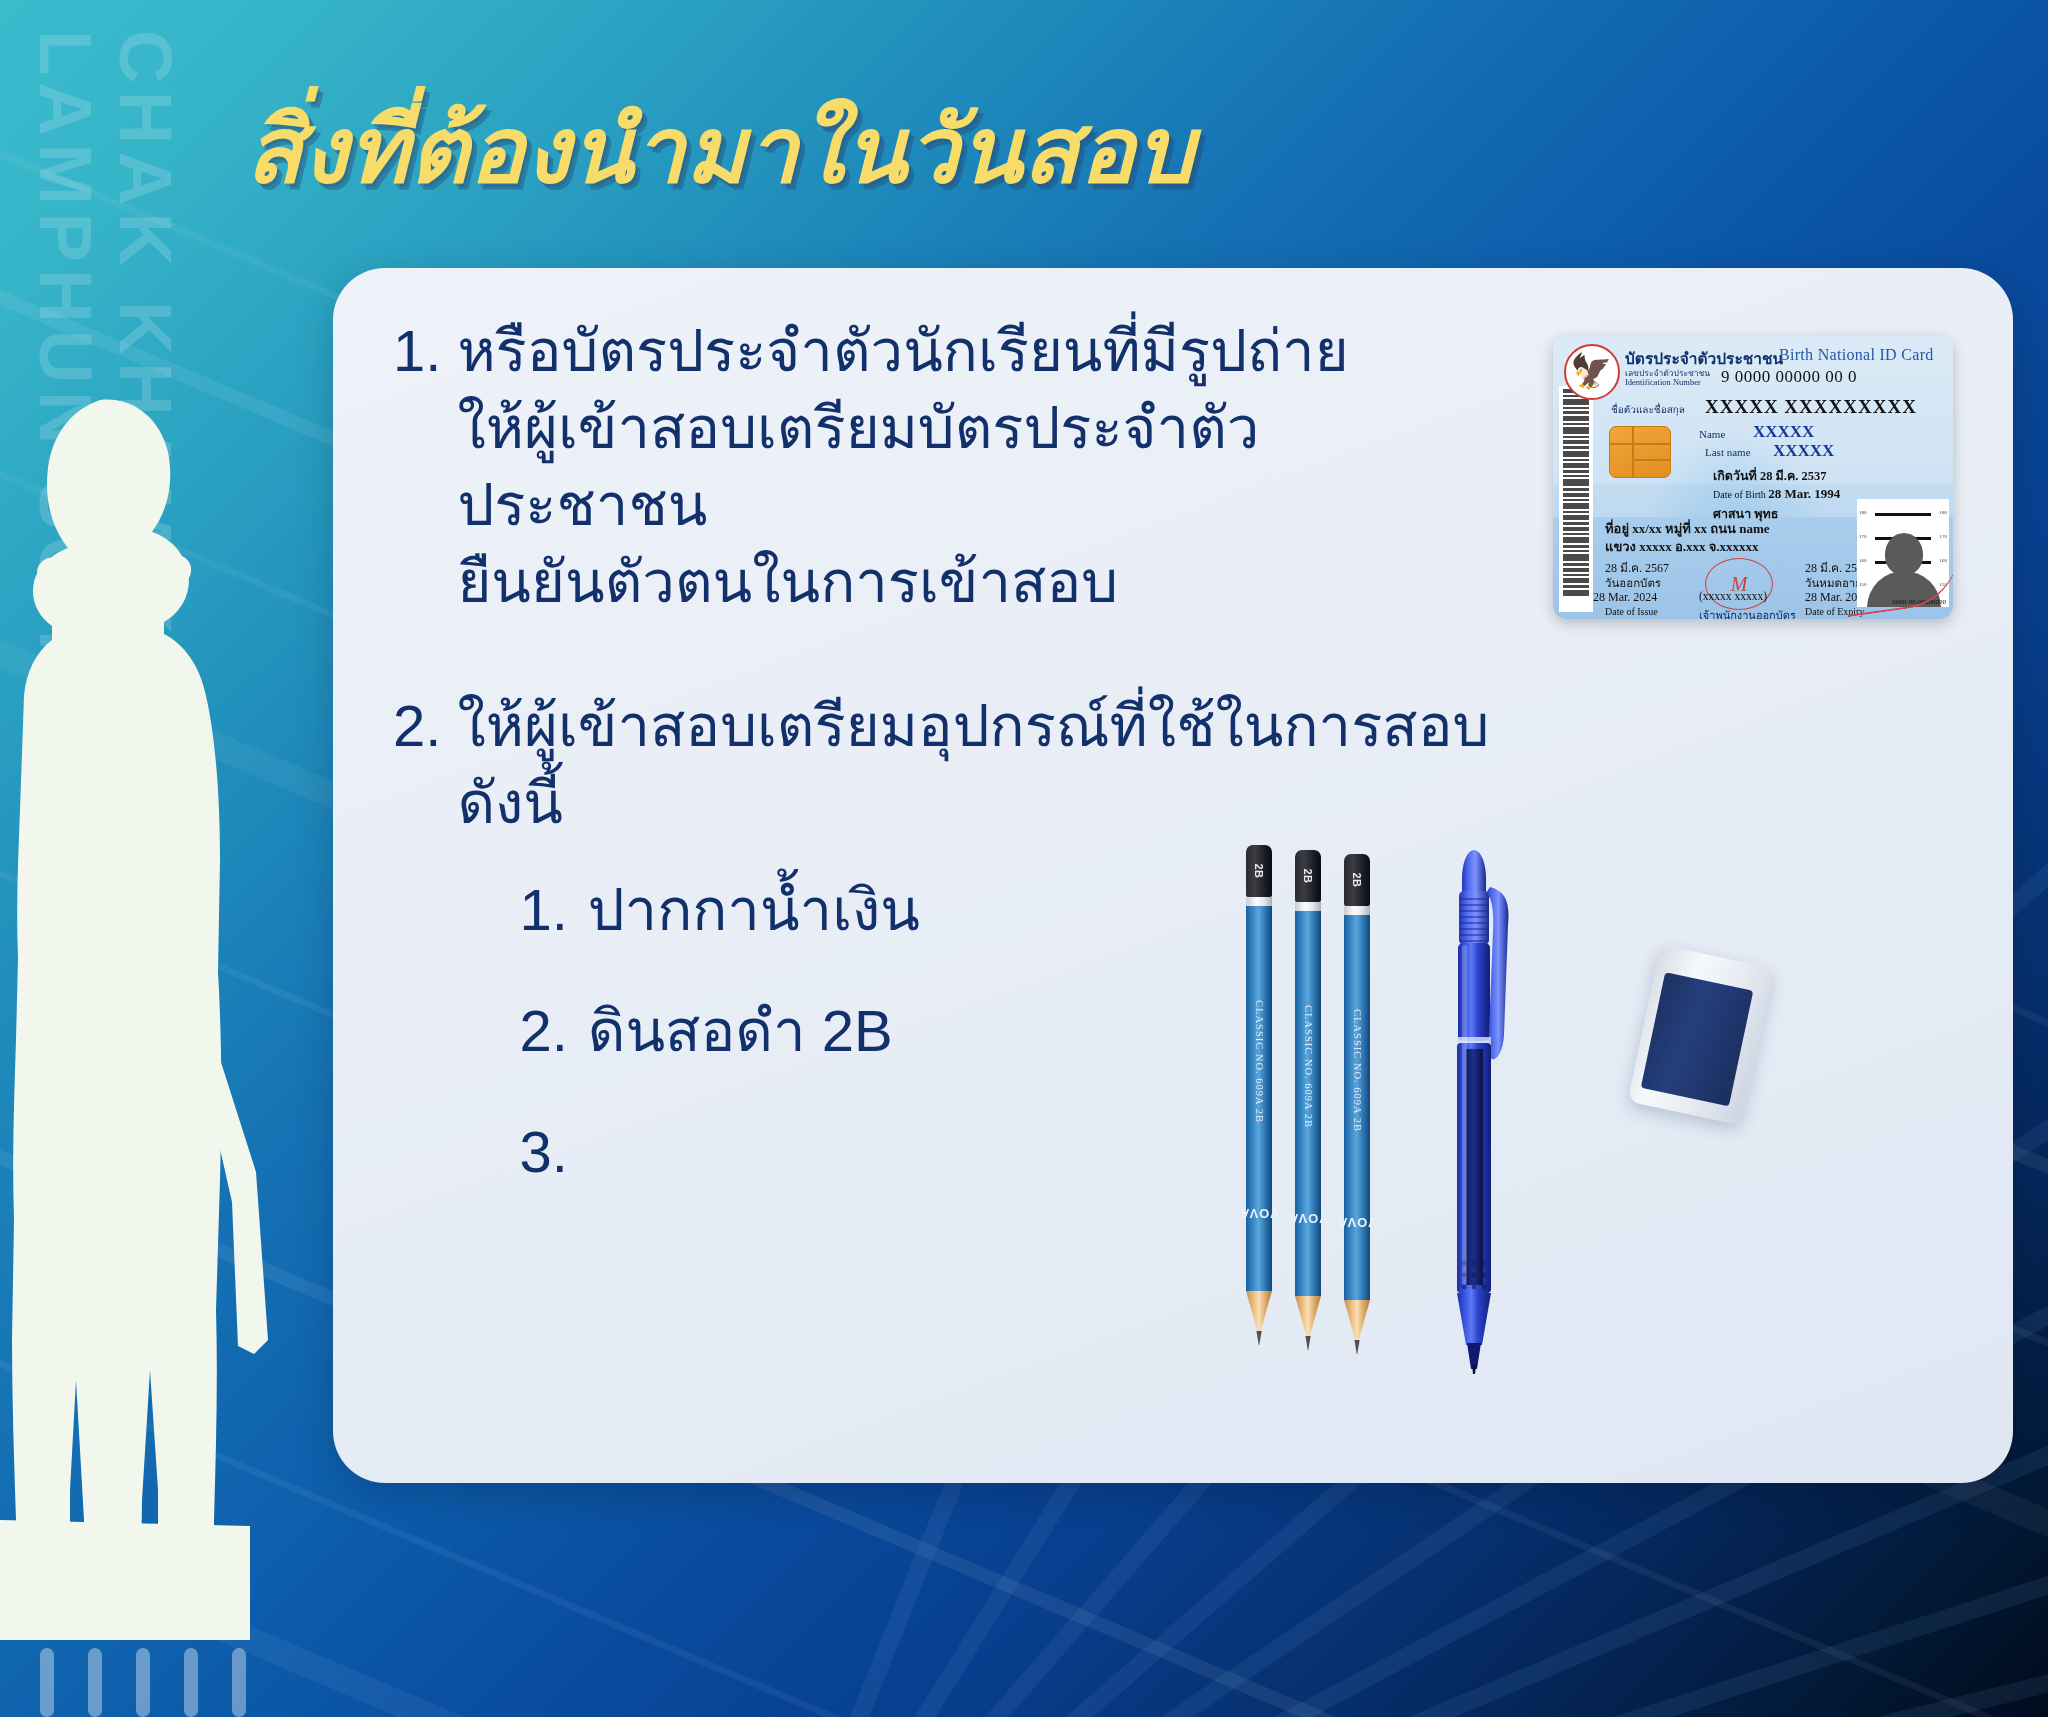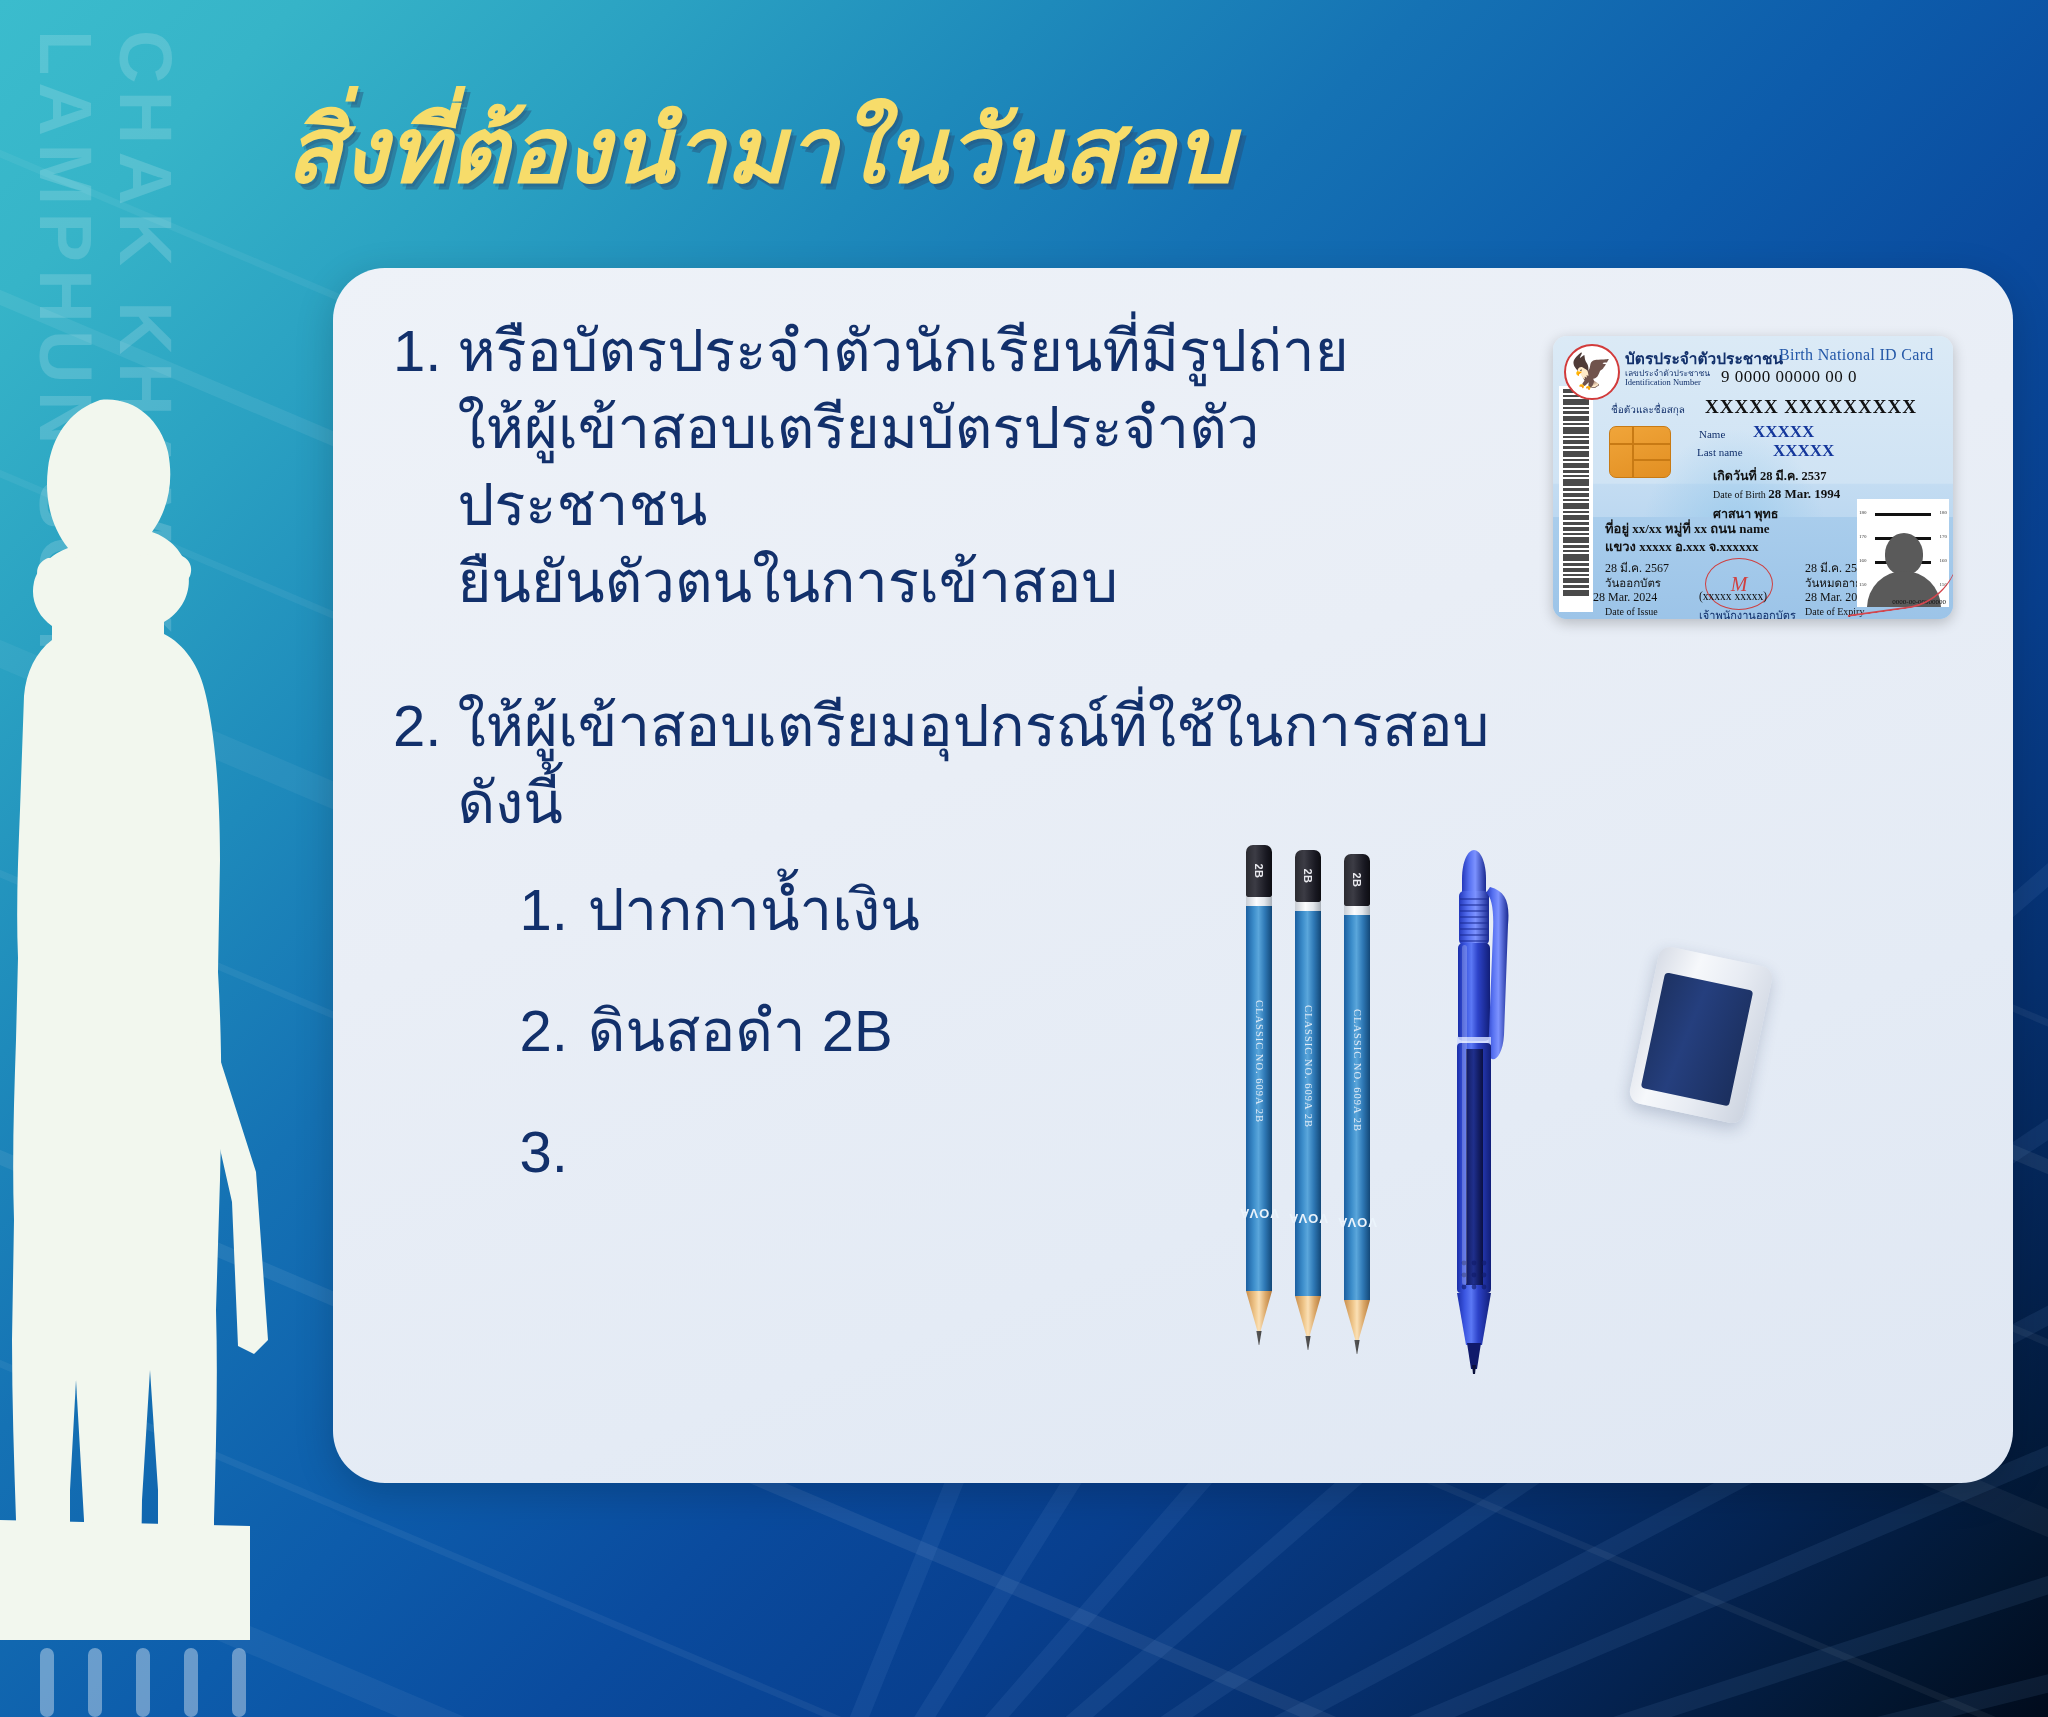--- a/index.html
+++ b/index.html
@@ -71,21 +71,20 @@
     font-size:92px;
     font-weight:700;
     font-style:italic;
     color:#f7dc6a;
     letter-spacing:.005em;
     text-shadow:
       5px 6px 0 rgba(40,70,110,.40),
       2px 3px 0 rgba(40,70,110,.25);
     font-family:"Liberation Sans","DejaVu Sans",sans-serif;
     white-space:nowrap;
-    margin-left:40px;
   }
 
   
   #panel{
     position:absolute;
     left:333px;top:268px;
     width:1680px;height:1215px;
     border-radius:52px;
     background:linear-gradient(160deg,#eef2f8 0%,#e9eef6 40%,#e4ebf5 70%,#dfe7f3 100%);
     box-shadow:0 10px 38px rgba(0,0,0,.18);
@@ -138,21 +137,21 @@
   .garuda span{font-size:34px;line-height:1;color:#111;}
   .id-t-th{position:absolute;left:72px;top:10px;font-size:15.5px;font-weight:700;color:#12306b;}
   .id-t-en{position:absolute;left:226px;top:10px;font-size:16px;color:#2458a8;letter-spacing:.3px;}
   .id-lbl1{position:absolute;left:72px;top:30px;font-size:8.5px;color:#12306b;}
   .id-lbl2{position:absolute;left:72px;top:41px;font-size:8.5px;color:#12306b;}
   .id-num{position:absolute;left:168px;top:31px;font-size:17px;color:#111;letter-spacing:.5px;}
   .id-namelbl{position:absolute;left:58px;top:66px;font-size:10px;font-weight:400;color:#12306b;}
   .id-nameval{position:absolute;left:152px;top:60px;font-size:19px;font-weight:700;color:#111;letter-spacing:1px;}
   .id-n1lbl{position:absolute;left:146px;top:92px;font-size:11px;color:#12306b;}
   .id-n1val{position:absolute;left:200px;top:86px;font-size:17px;font-weight:700;color:#14379b;}
-  .id-n2lbl{position:absolute;left:144px;top:110px;font-size:11px;color:#12306b;}
+  .id-n2lbl{position:absolute;left:152px;top:110px;font-size:11px;color:#12306b;}
   .id-n2val{position:absolute;left:220px;top:105px;font-size:17px;font-weight:700;color:#14379b;}
   .id-dob-th{position:absolute;left:160px;top:130px;font-size:12.5px;font-weight:700;color:#111;}
   .id-dob-en{position:absolute;left:160px;top:150px;font-size:10px;color:#111;}
   .id-dob-en b{font-size:13px;font-weight:700;}
   .id-rel{position:absolute;left:160px;top:168px;font-size:12.5px;font-weight:700;color:#111;}
   .id-chip{
     position:absolute;left:56px;top:90px;width:60px;height:50px;border-radius:7px;
     background:linear-gradient(160deg,#f0a53a,#e28f22);
     border:1px solid #c87a14;
   }

